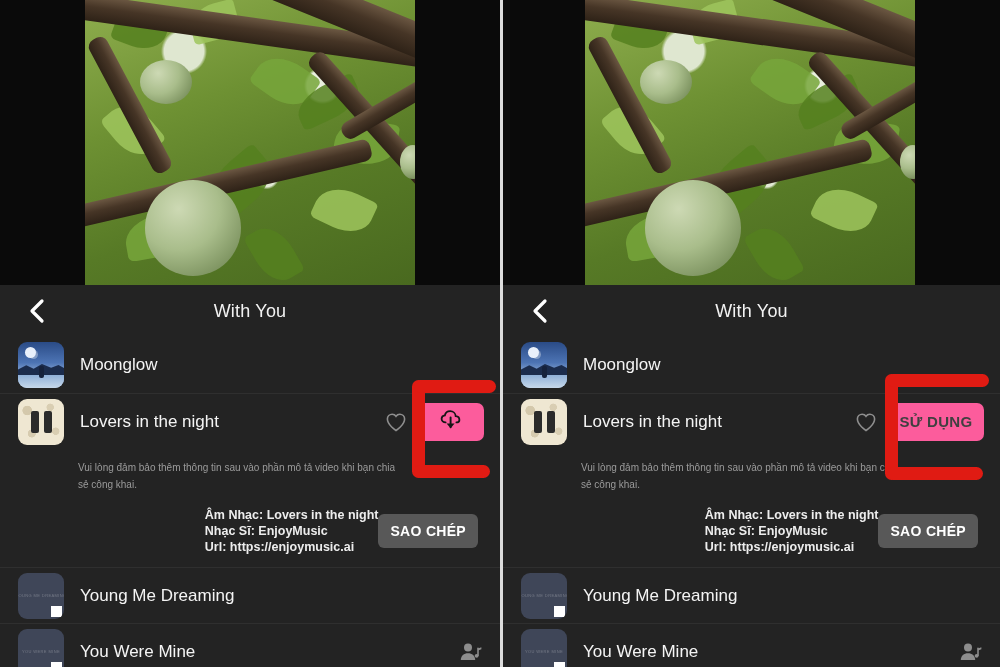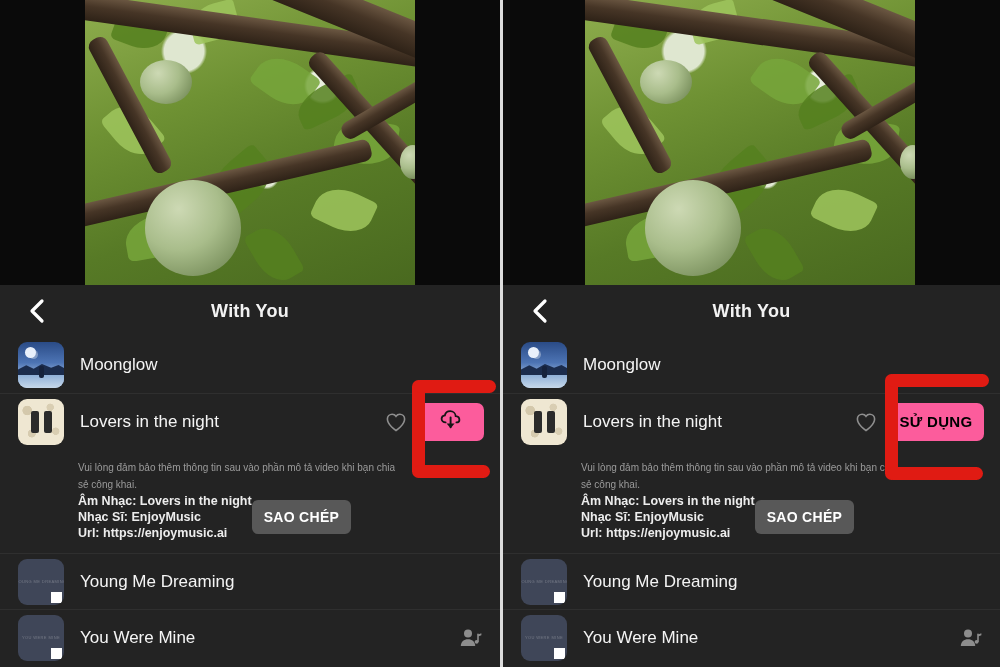--- a/index.html
+++ b/index.html
@@ -81,21 +81,21 @@
     left: 24px; top: 50%;
     transform: translateY(-50%);
     width: 26px; height: 26px;
     display: flex; align-items: center; justify-content: center;
     cursor: pointer;
   }
   .back-btn svg { display: block; }
   .sheet-title {
     color: #f2f2f2;
     font-size: 18px;
-    font-weight: 700;
+    font-weight: 400;
     letter-spacing: .2px;
   }
 
   
   .track-row {
     position: relative;
     display: flex;
     align-items: center;
     height: 56px;
     padding: 0 16px 0 18px;
@@ -189,39 +189,40 @@
     height: 38px;
     border-radius: 7px;
     background: #fc5c9c;
     display: flex; align-items: center; justify-content: center;
     cursor: pointer;
     position: relative;
     z-index: 3;
   }
   .use-btn.wide { min-width: 96px; padding: 0 9px; }
   .use-btn .label {
-    color: #000000;
+    color: #404040;
     font-size: 15px;
     font-weight: 700;
     letter-spacing: .3px;
     white-space: nowrap;
   }
 
   
   .info-block { padding: 10px 16px 12px 78px; }
   .info-note {
     color: #9b9b9b;
     font-size: 10px;
     line-height: 17px;
     max-width: 330px;
   }
   .credit-row {
     display: flex;
     align-items: center;
-    justify-content: flex-start;
+    justify-content: flex-end;
+    margin-top: 14px;
   }
   .credit-lines {
     color: #ededed;
     font-size: 12.5px;
     font-weight: 700;
     line-height: 16px;
   }
   .copy-btn {
     background: #585858;
     color: #ffffff;

